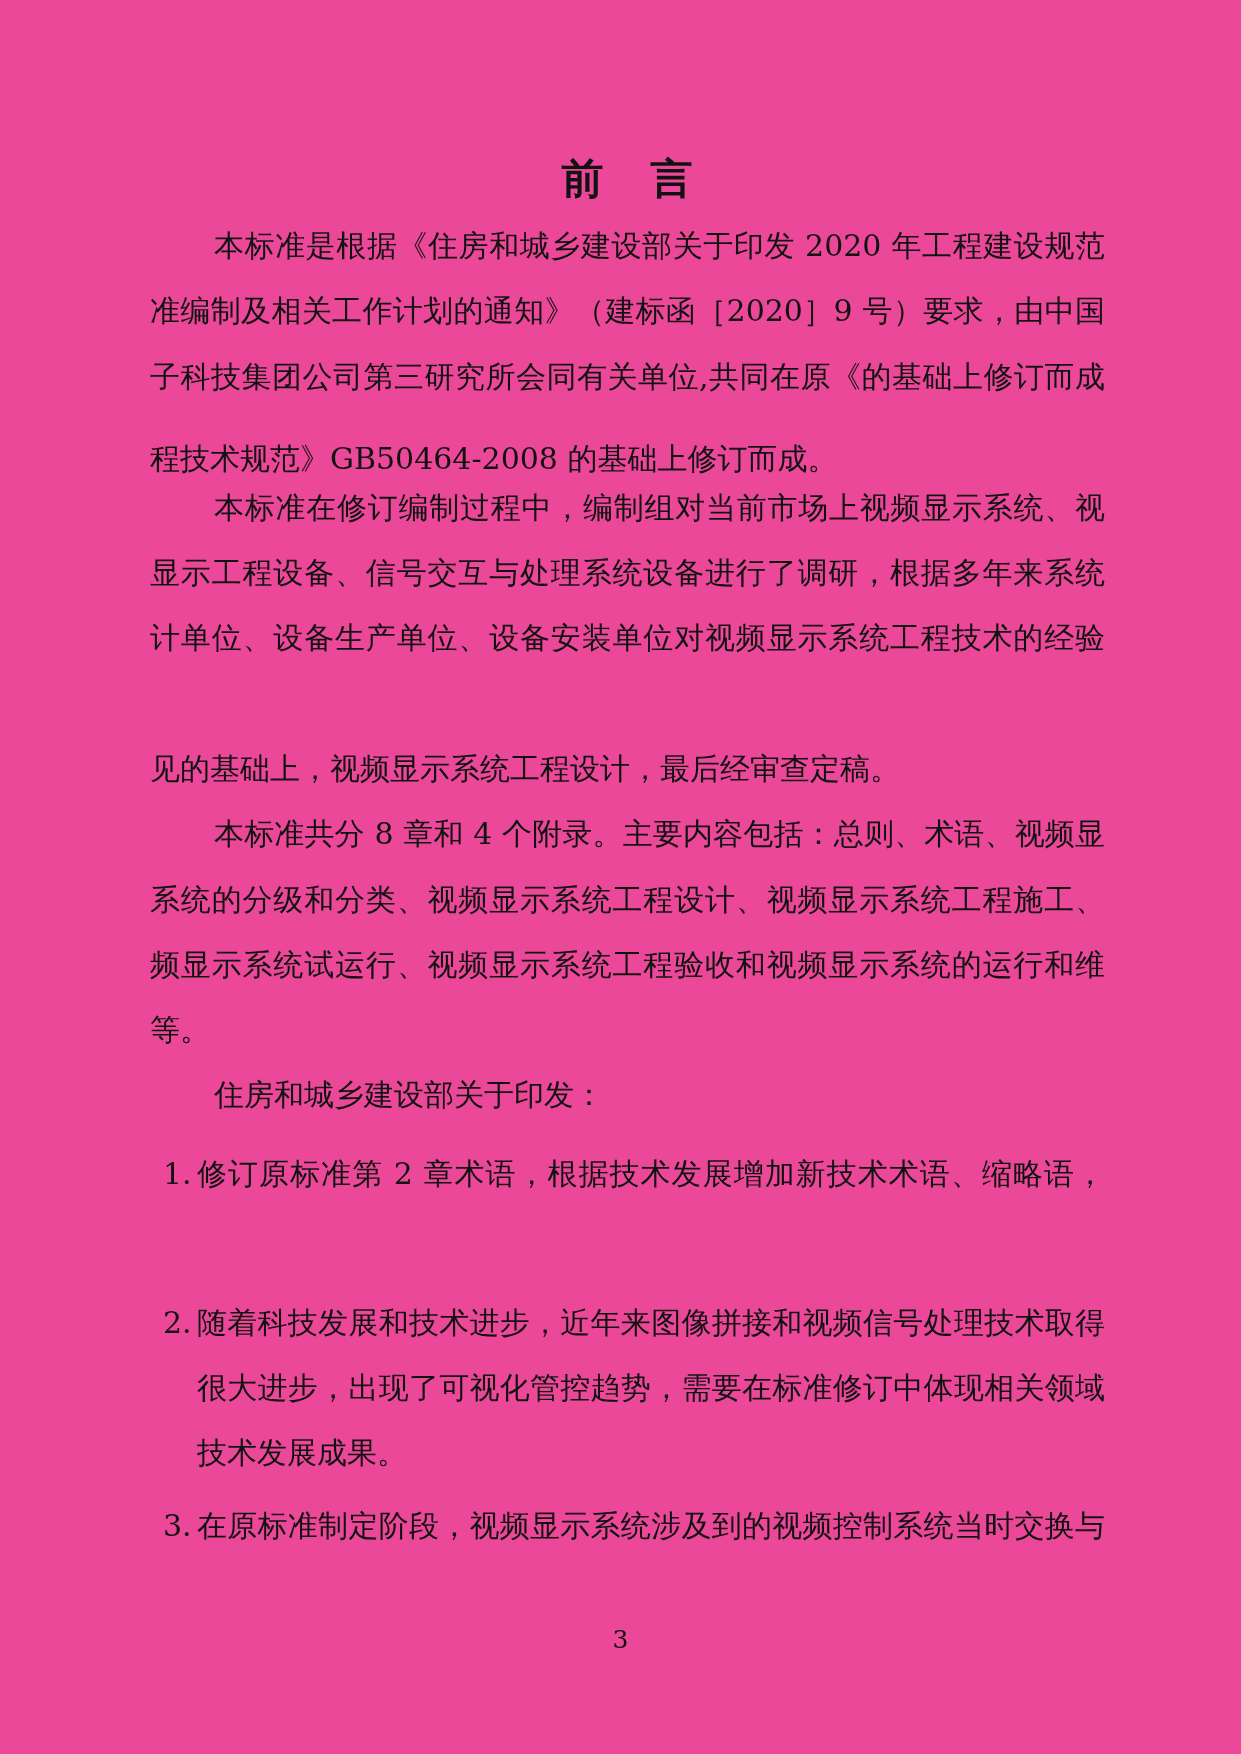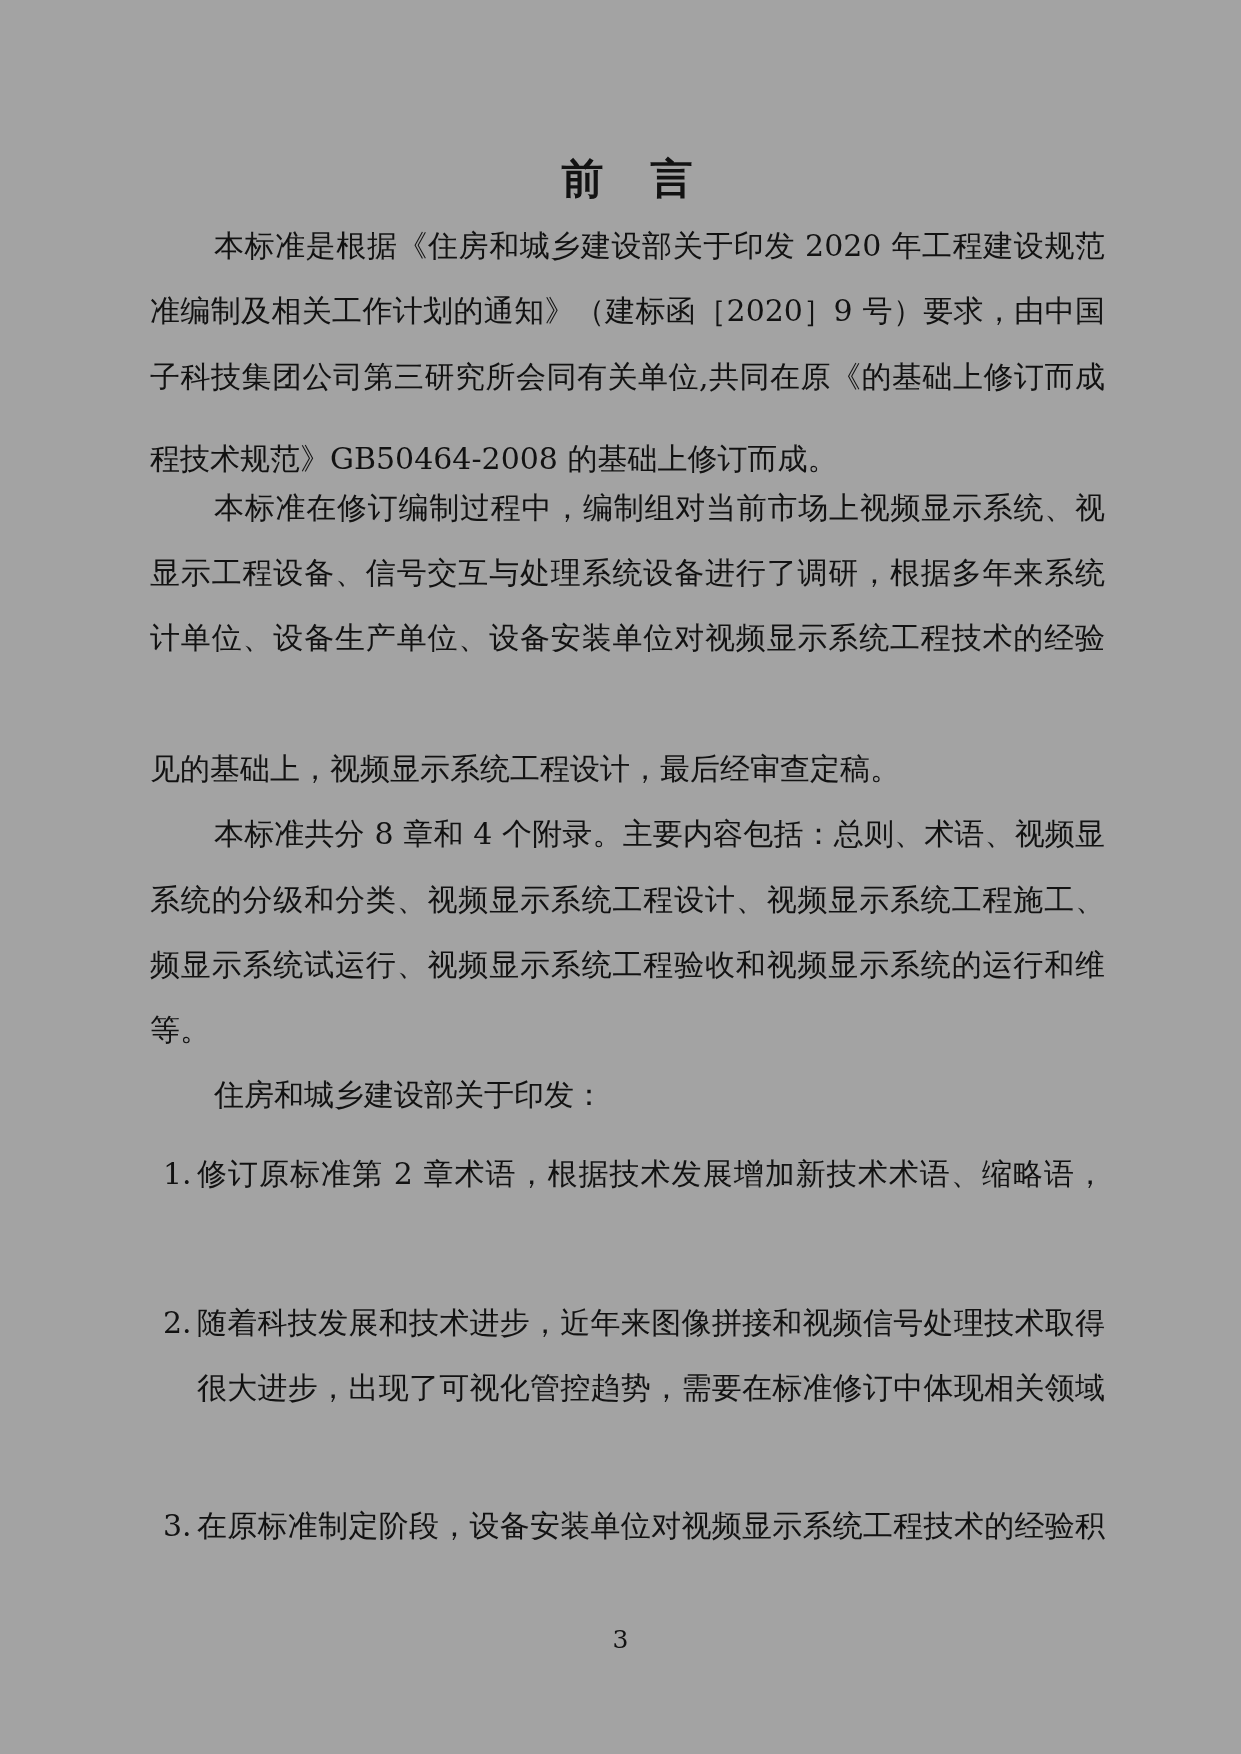--- a/index.html
+++ b/index.html
@@ -4,21 +4,21 @@
 <style>
   html, body {
     margin: 0;
     padding: 0;
     background: #e8e8e8;
   }
   .page {
     position: relative;
     width: 1241px;
     height: 1754px;
-    background: #a3a3a3;
+    background: #ec4899;
     color: #121212;
     font-family: "DejaVu Serif", "Liberation Serif", serif;
     overflow: hidden;
   }
   .content {
     position: absolute;
     left: 150px;
     top: 0;
     width: 955px;
     height: 1754px;
@@ -101,20 +101,21 @@
     <div class="line" style="top:1011px">等。</div>
 
     <div class="line ind" style="top:1076px">住房和城乡建设部关于印发：</div>
 
     <span class="num" style="top:1155px">1.</span>
     <div class="line li-line jf" style="top:1155px">修订原标准第 2 章术语，根据技术发展增加新技术术语、缩略语，同</div>
 
     <span class="num" style="top:1304px">2.</span>
     <div class="line li-line jf" style="top:1304px">随着科技发展和技术进步，近年来图像拼接和视频信号处理技术取得</div>
     <div class="line li-line jf" style="top:1369px">很大进步，出现了可视化管控趋势，需要在标准修订中体现相关领域</div>
+    <div class="line li-line" style="top:1434px">技术发展成果。</div>
 
     <span class="num" style="top:1507px">3.</span>
-    <div class="line li-line jf" style="top:1507px">在原标准制定阶段，设备安装单位对视频显示系统工程技术的经验积</div>
+    <div class="line li-line jf" style="top:1507px">在原标准制定阶段，视频显示系统涉及到的视频控制系统当时交换与</div>
 
   </div>
 
   <div class="pageno">3</div>
 </div>
 
 </body></html>

